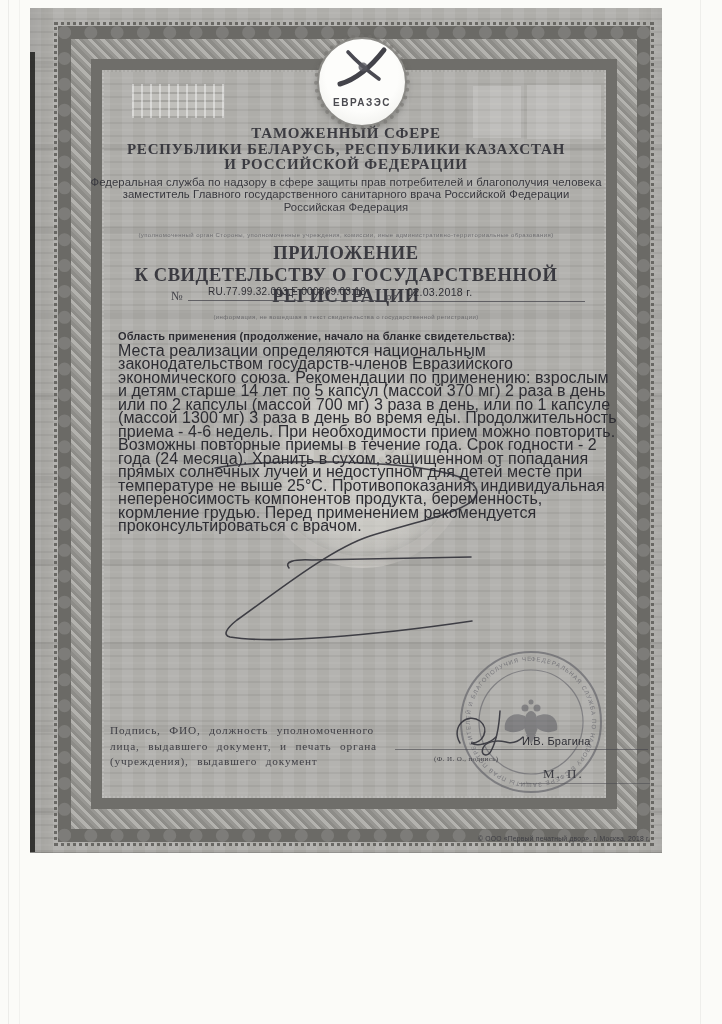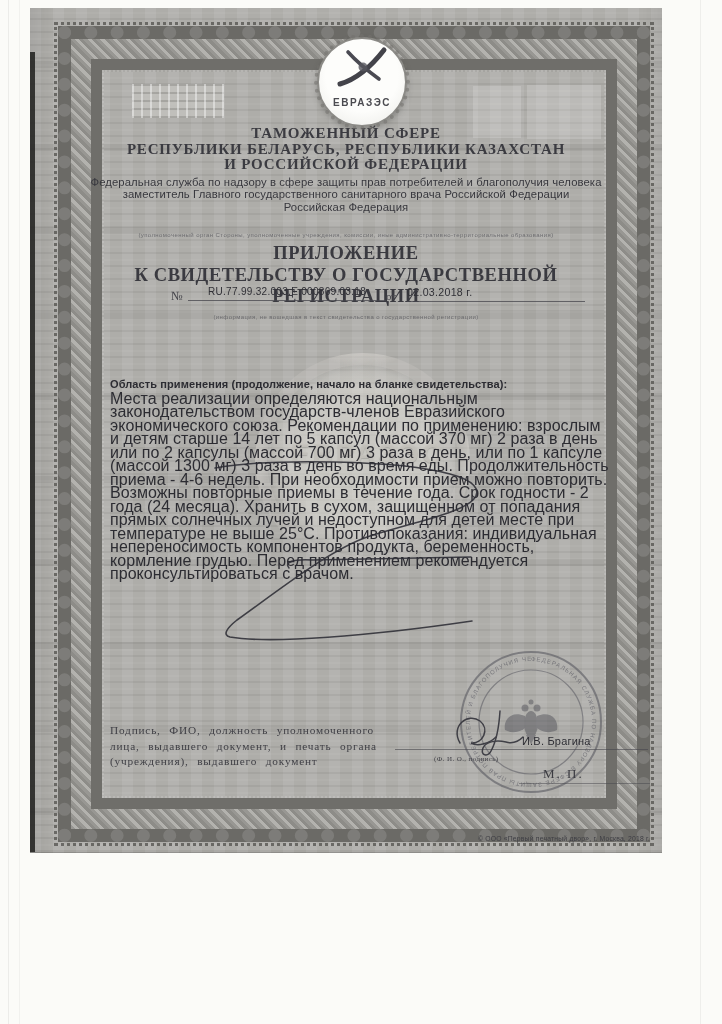--- a/index.html
+++ b/index.html
@@ -78,21 +78,21 @@
   
   .regrow{position:absolute;left:0;right:0;top:278px;height:20px;z-index:4;color:#303036;}
   .reg-no{position:absolute;left:141px;top:3px;font-family:"Liberation Serif",serif;font-size:12.5px;color:#46464c;}
   .reg-number{position:absolute;left:158px;top:0;width:198px;text-align:center;
     font-size:10px;letter-spacing:.3px;padding-bottom:3px;border-bottom:1px solid rgba(70,70,76,.75);}
   .reg-ot{position:absolute;left:356px;top:4px;font-family:"Liberation Serif",serif;font-size:11px;color:#46464c;}
   .reg-date{position:absolute;left:377px;top:0;width:178px;
     font-size:10.6px;letter-spacing:.3px;padding-bottom:3px;border-bottom:1px solid rgba(70,70,76,.75);}
 
   
-  .bodytext{position:absolute;left:80px;top:322px;width:504px;color:#2c2c32;z-index:4;margin-top:48px;}
+  .bodytext{position:absolute;left:88px;top:322px;width:504px;color:#2c2c32;z-index:4;}
   .bh{font-weight:bold;font-size:11px;line-height:13.5px;letter-spacing:.1px;}
   .bp{font-size:16px;line-height:13.5px;letter-spacing:.05px;}
 
   
   .wm-disc{position:absolute;left:225px;top:345px;width:215px;height:215px;border-radius:50%;
     background:radial-gradient(circle, rgba(224,222,216,.55) 0 52%, rgba(224,222,216,.28) 66%, rgba(224,222,216,0) 72%);
     border:12px solid rgba(210,208,202,.25);box-sizing:border-box;z-index:1;}
   .wm-text{position:absolute;left:238px;top:430px;width:200px;text-align:center;
     font-size:28px;font-weight:bold;letter-spacing:3px;
     color:rgba(197,195,189,.85);text-shadow:0 1px 1px rgba(96,96,92,.3);z-index:2;}

